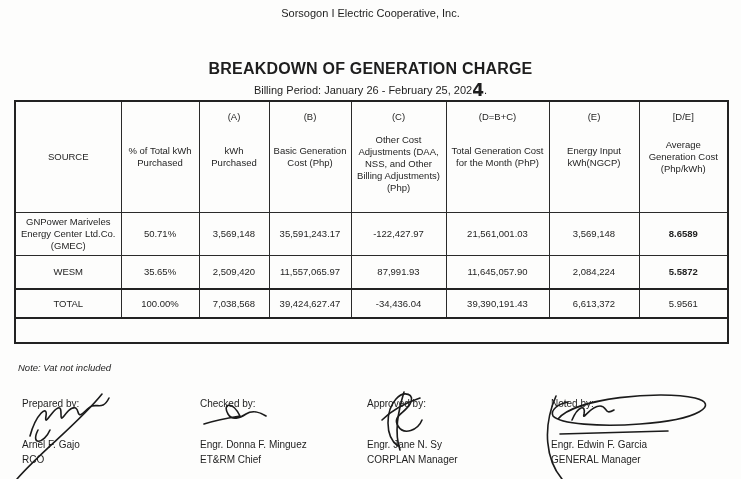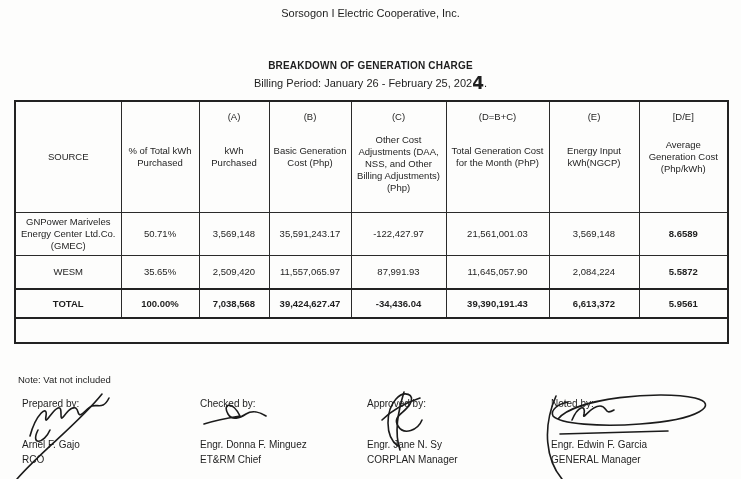--- a/index.html
+++ b/index.html
@@ -8,21 +8,21 @@
     background: #fdfdfc;
     font-family: "Liberation Sans", sans-serif;
     color: #1e1e1e;
     position: relative;
     overflow: hidden;
   }
   .doc-header { position: absolute; top: 5px; left: 0; width: 741px; text-align: center; }
   .company { font-size: 11px; line-height: 16px; }
   .address { font-size: 11px; line-height: 16px; }
   .title-block { position: absolute; top: 60px; left: 0; width: 741px; text-align: center; }
-  .doc-title { font-size: 10px; font-weight: bold; letter-spacing: .2px; }
+  .doc-title { font-size: 16px; font-weight: bold; letter-spacing: .2px; }
   .billing { font-size: 11px; margin-top: 2px; }
   .hand-digit { font-size: 17px; font-weight: 600; font-family: "DejaVu Sans", sans-serif; vertical-align: -2px; letter-spacing: 0; }
 
   table.gen-table {
     position: absolute; left: 14px; top: 100px;
     width: 713px; table-layout: fixed;
     border-collapse: collapse;
     border: 2px solid #222;
   }
   .gen-table td, .gen-table th {
@@ -30,26 +30,26 @@
     text-align: center; vertical-align: middle;
     font-size: 9.5px; line-height: 12px;
     padding: 1px 3px; overflow: hidden;
   }
   .gen-table thead th { font-weight: normal; height: 108px; position: relative; }
   .hdr-code { position: absolute; top: 9px; left: 0; width: 100%; text-align: center; font-size: 9.5px; }
   .hdr-label { display: flex; align-items: center; justify-content: center; height: 100%; }
   .row-data td { font-size: 9.5px; }
   .r1 td { height: 40px; }
   .r2 td, .r3 td { height: 30px; }
-  .total-row td { height: 25px; font-weight: bold; border-top: 2.5px solid #222; }
+  .total-row td { height: 25px; font-weight: normal; border-top: 2.5px solid #222; }
   .avg-col { font-weight: bold; }
   .empty-row td { height: 21px; border-top: 2px solid #222; }
   .note {
-    position: absolute; left: 18px; top: 374px;
-    font-size: 9.5px; font-family: "Liberation Sans", sans-serif;
+    position: absolute; left: 18px; top: 362px;
+    font-size: 9.5px; font-style: italic; font-family: "Liberation Sans", sans-serif;
   }
 
   .sig { position: absolute; top: 398px; width: 170px; font-size: 10px; }
   .sig-role { margin-bottom: 28px; }
   .sig-name { line-height: 15px; }
   .sig-pos { line-height: 15px; }
   .sig1 { left: 22px; } .sig2 { left: 200px; } .sig3 { left: 367px; } .sig4 { left: 551px; }
 
   svg.ink-overlay { position: absolute; left: 0; top: 0; width: 741px; height: 479px; pointer-events: none; }
   .ink { fill: none; stroke: #1b1b1b; stroke-width: 1.6; stroke-linecap: round; stroke-linejoin: round; }

